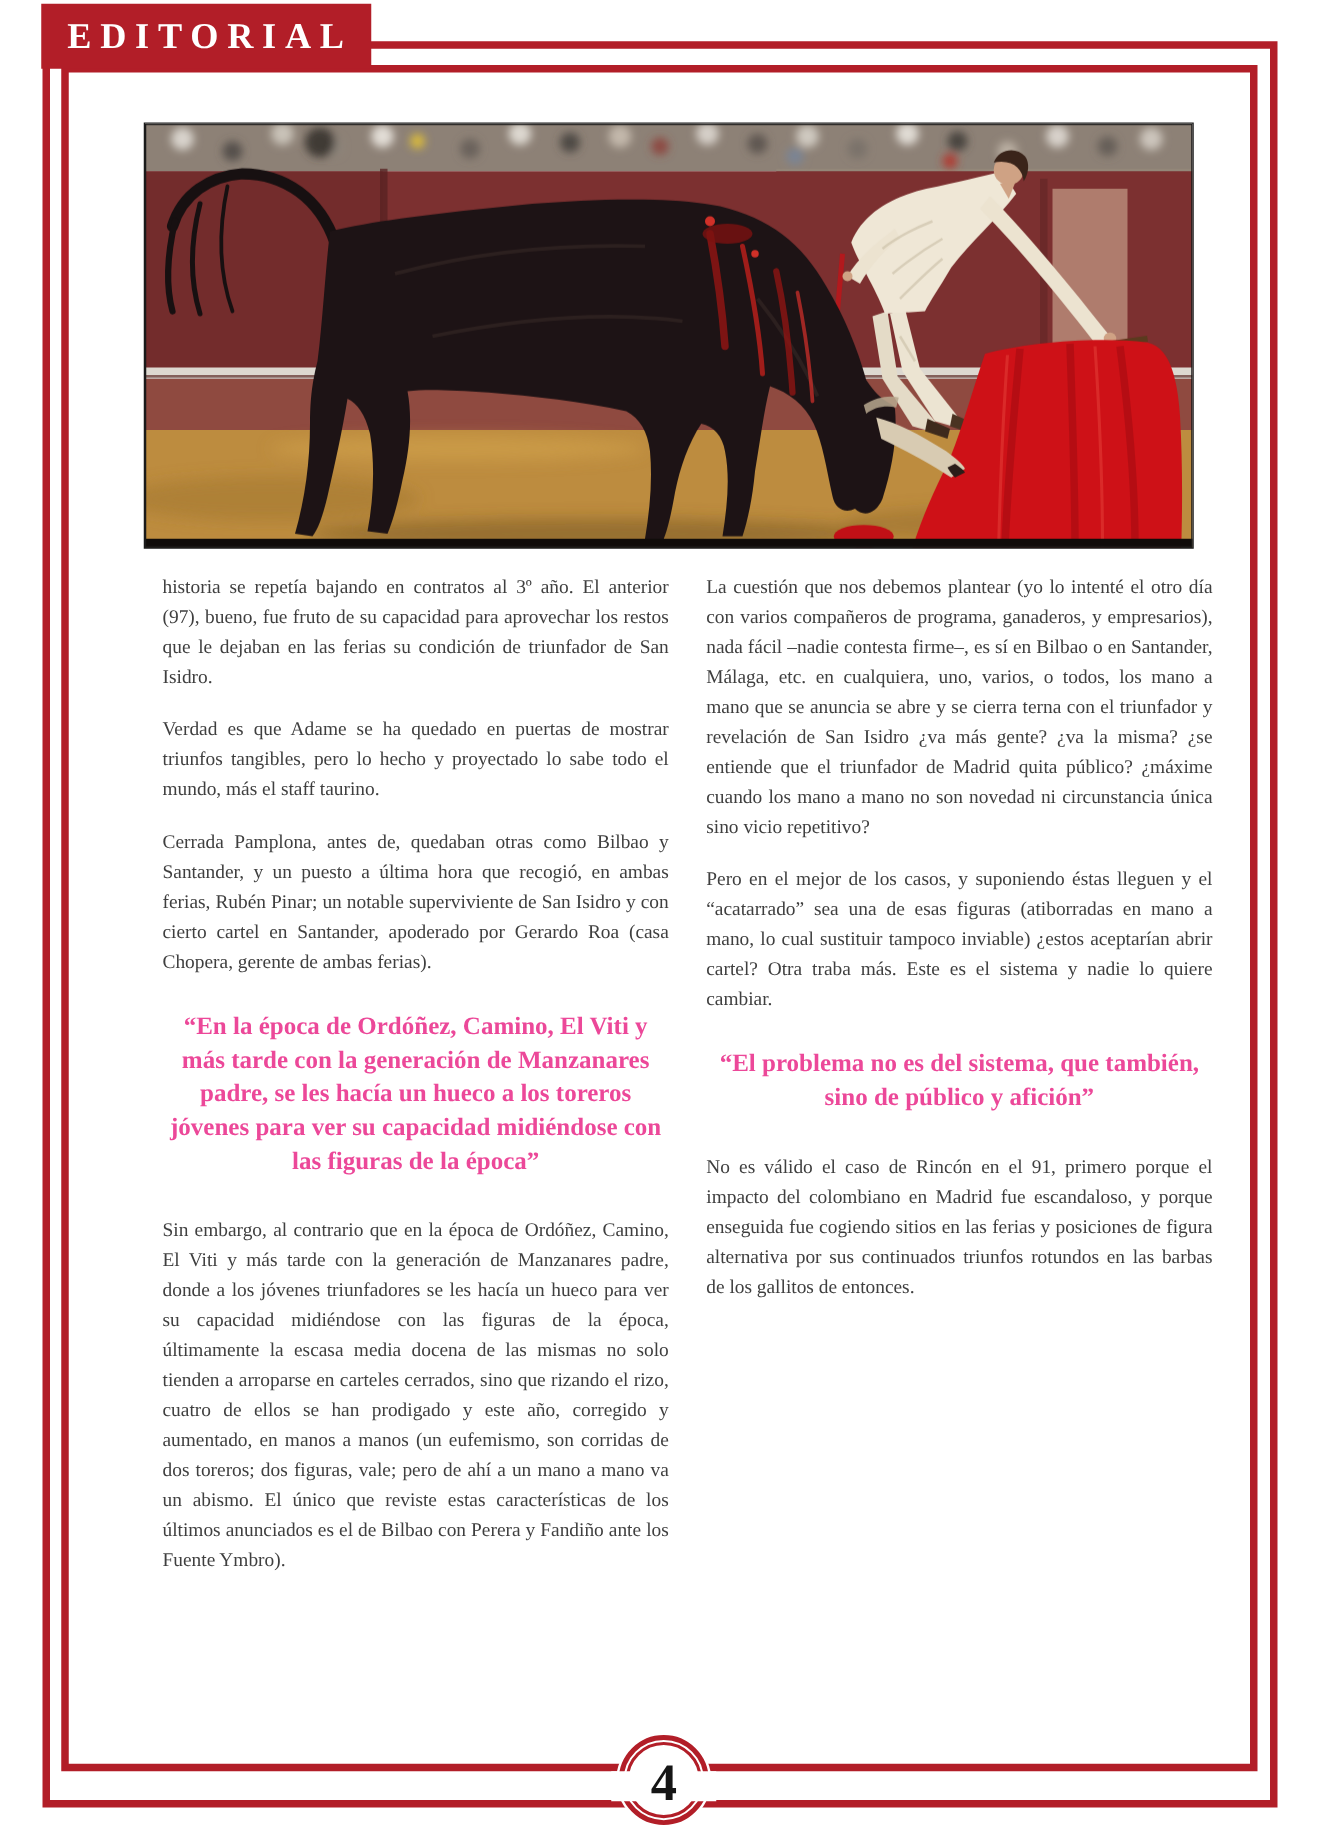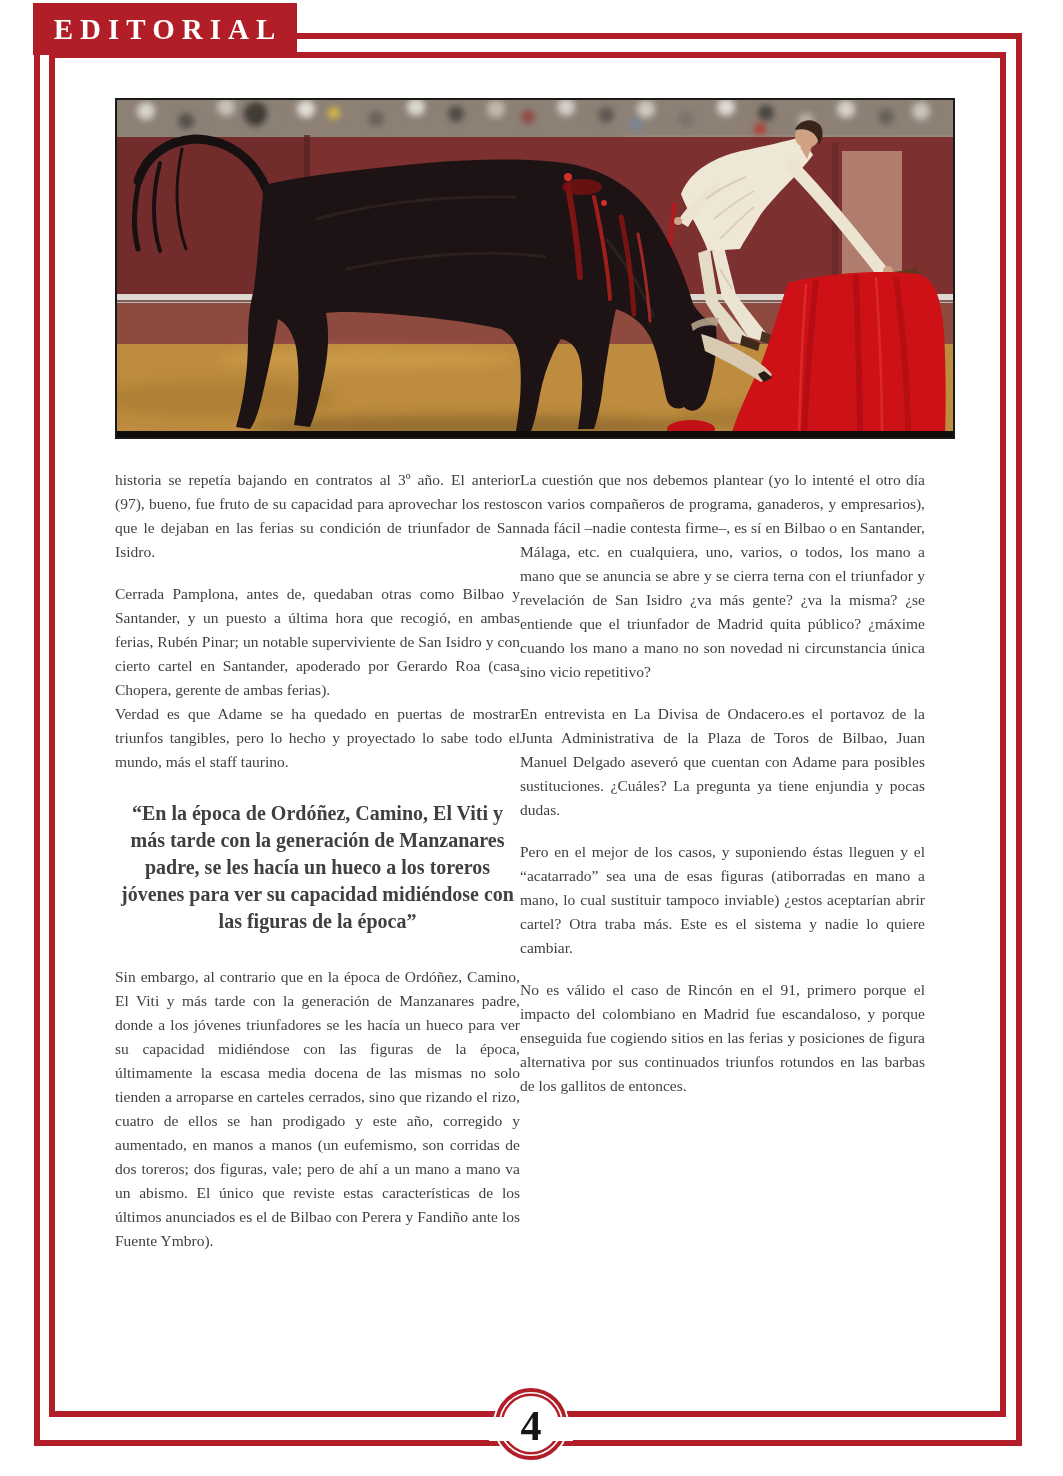--- a/index.html
+++ b/index.html
@@ -13,24 +13,24 @@
   
   .badge{position:absolute;left:33px;top:3px;width:264px;height:52px;background:#b21e28;
          display:flex;align-items:center;justify-content:center;z-index:5;}
   .badge span{color:#ffffff;font-family:"Liberation Serif",serif;font-weight:bold;
               font-size:29px;letter-spacing:7px;transform:translateX(3px);text-align:center;}
   
   .photo{position:absolute;left:115px;top:98px;width:838px;height:339px;z-index:3;
          border:1px solid #1a1a1a;}
   .photo svg{display:block;width:100%;height:100%;}
   
-  .columns{position:absolute;left:115px;top:458px;width:840px;display:flex;z-index:3;margin-top:10px;}
+  .columns{position:absolute;left:130px;top:458px;width:840px;display:flex;gap:30px;z-index:3;}
   .col{width:405px;color:#3f3f3f;font-size:15.5px;line-height:24px;text-align:justify;}
   .col p{margin:0 0 18px 0;}
-  .pullquote{font-weight:bold;color:#404040;font-size:20px;line-height:27px;
+  .pullquote{font-weight:bold;color:#ec4899;font-size:20px;line-height:27px;
              text-align:center;margin:26px 0 30px 0;padding:0 4px;}
   
   .footer-badge{position:absolute;left:451px;top:1376px;width:160px;height:96px;z-index:6;}
   .footer-badge text{font-family:"Liberation Serif",serif;font-weight:bold;}
 </style>
 </head>
 <body>
 
 <div class="page">
 
@@ -186,29 +186,29 @@
       <path d="M648,272 C652,275 655,277 656,279 L648,283 C645,280 643,277 642,275 Z" fill="#2a1d18"></path>
 
       <rect x="0" y="332" width="838" height="7" fill="#100c0a"></rect>
       <rect x="0.5" y="0.5" width="837" height="338" fill="none" stroke="#1a1a1a" stroke-width="1"></rect>
     </svg>
   </div>
 
   <div class="columns">
     <div class="col">
       <p>historia se repetía bajando en contratos al 3º año. El anterior (97), bueno, fue fruto de su capacidad para aprovechar los restos que le dejaban en las ferias su condición de triunfador de San Isidro.</p>
+      <p>Verdad es que Adame se ha quedado en puertas de mostrar triunfos tangibles, pero lo hecho y proyectado lo sabe todo el mundo, más el staff taurino.</p>
       <p style="margin-bottom:0">Cerrada Pamplona, antes de, quedaban otras como Bilbao y Santander, y un puesto a última hora que recogió, en ambas ferias, Rubén Pinar; un notable superviviente de San Isidro y con cierto cartel en Santander, apoderado por Gerardo Roa (casa Chopera, gerente de ambas ferias).</p>
-      <p>Verdad es que Adame se ha quedado en puertas de mostrar triunfos tangibles, pero lo hecho y proyectado lo sabe todo el mundo, más el staff taurino.</p>
       <div class="pullquote">“En la época de Ordóñez, Camino, El Viti y más tarde con la generación de Manzanares padre, se les hacía un hueco a los toreros jóvenes para ver su capacidad midiéndose con las figuras de la época”</div>
       <p>Sin embargo, al contrario que en la época de Ordóñez, Camino, El Viti y más tarde con la generación de Manzanares padre, donde a los jóvenes triunfadores se les hacía un hueco para ver su capacidad midiéndose con las figuras de la época, últimamente la escasa media docena de las mismas no solo tienden a arroparse en carteles cerrados, sino que rizando el rizo, cuatro de ellos se han prodigado y este año, corregido y aumentado, en manos a manos (un eufemismo, son corridas de dos toreros; dos figuras, vale; pero de ahí a un mano a mano va un abismo. El único que reviste estas características de los últimos anunciados es el de Bilbao con Perera y Fandiño ante los Fuente Ymbro).</p>
     </div>
     <div class="col">
       <p>La cuestión que nos debemos plantear (yo lo intenté el otro día con varios compañeros de programa, ganaderos, y empresarios), nada fácil –nadie contesta firme–, es sí en Bilbao o en Santander, Málaga, etc. en cualquiera, uno, varios, o todos, los mano a mano que se anuncia se abre y se cierra terna con el triunfador y revelación de San Isidro ¿va más gente? ¿va la misma? ¿se entiende que el triunfador de Madrid quita público? ¿máxime cuando los mano a mano no son novedad ni circunstancia única sino vicio repetitivo?</p>
-      <p>En entrevista en La Divisa de Ondacero.es el portavoz de la Junta Administrativa de la Plaza de Toros de Bilbao, Juan Manuel Delgado aseveró que cuentan con Adame para posibles sustituciones. ¿Cuáles? La pregunta ya tiene enjundia y pocas dudas.</p>
       <p>Pero en el mejor de los casos, y suponiendo éstas lleguen y el “acatarrado” sea una de esas figuras (atiborradas en mano a mano, lo cual sustituir tampoco inviable) ¿estos aceptarían abrir cartel? Otra traba más. Este es el sistema y nadie lo quiere cambiar.</p>
+      <div class="pullquote">“El problema no es del sistema, que también, sino de público y afición”</div>
       <p>No es válido el caso de Rincón en el 91, primero porque el impacto del colombiano en Madrid fue escandaloso, y porque enseguida fue cogiendo sitios en las ferias y posiciones de figura alternativa por sus continuados triunfos rotundos en las barbas de los gallitos de entonces.</p>
     </div>
   </div>
 
   <div class="footer-badge">
     <svg viewBox="0 0 160 96" width="160" height="96">
       <circle cx="80" cy="48" r="38" fill="#ffffff"></circle>
       <circle cx="80" cy="48" r="32" fill="none" stroke="#b21e28" stroke-width="8"></circle>
       <circle cx="80" cy="48" r="31.3" fill="none" stroke="#ffffff" stroke-width="1.6"></circle>
       <rect x="38" y="41" width="84" height="24" fill="#ffffff"></rect>

